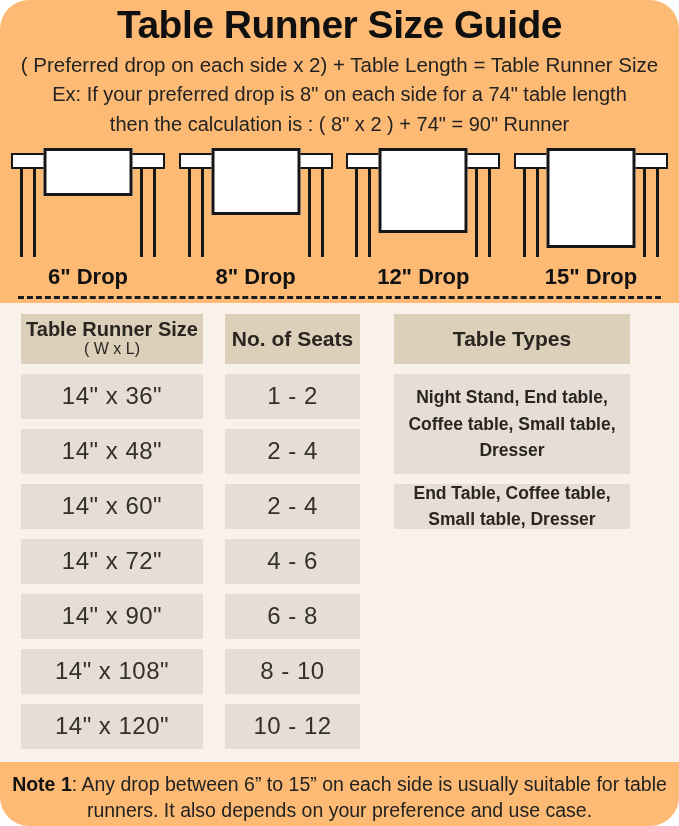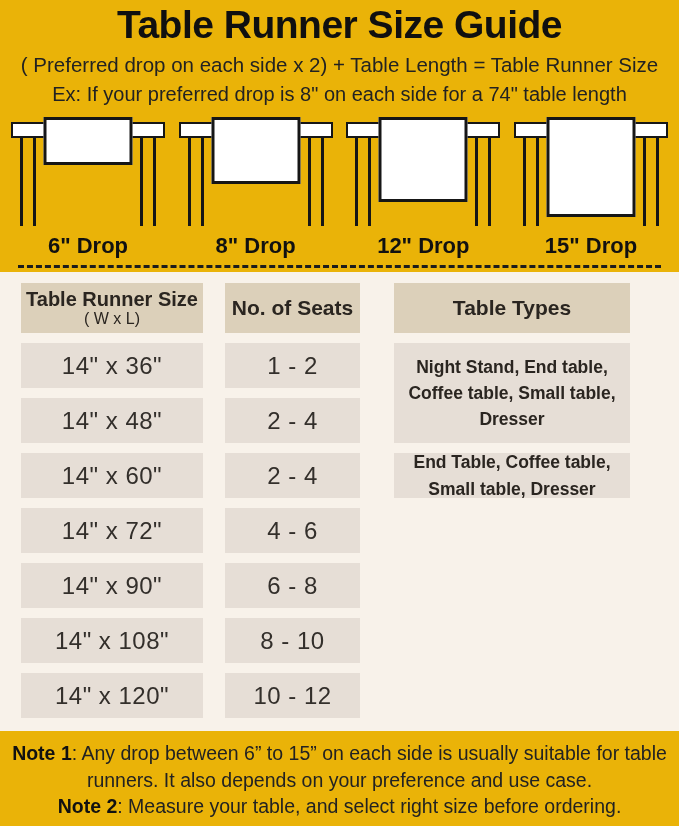--- a/index.html
+++ b/index.html
@@ -1,22 +1,23 @@
 <!DOCTYPE html>
 <html><head>
 <meta charset="utf-8">
 <style>
   html,body{margin:0;padding:0;background:#ffffff;}
   .page{
     position:relative;
     width:679px;height:826px;
-    background:#eab308;
+    background:#fdba74;
     font-family:"Liberation Sans","DejaVu Sans",sans-serif;
     color:#1e1e1e;
     overflow:hidden;
+    border-radius:29px;
   }
   
   .header{text-align:center;padding-top:3px;}
   .title{
     margin:0;font-size:39px;font-weight:bold;letter-spacing:-0.5px;
     color:#101010;line-height:1.15;
   }
   .formula{margin:5px 0 0 0;font-size:20.5px;color:#222;}
   .example{margin:4px 0 0 0;font-size:20px;line-height:1.32;color:#222;}
   
@@ -97,20 +98,21 @@
 </style>
 </head>
 <body>
 
 <div class="page">
 
   <div class="header">
     <h1 class="title">Table Runner Size Guide</h1>
     <p class="formula">( Preferred drop on each side x 2) + Table Length = Table Runner Size</p>
     <p class="example">Ex: If your preferred drop is 8" on each side for a 74" table length</p>
+    <p class="example">then the calculation is : ( 8" x 2 ) + 74" = 90" Runner</p>
   </div>
 
   <div class="figures">
 
     <div class="figure">
       <div class="drawing drop-6">
         <div class="leg left"></div>
         <div class="leg right"></div>
         <div class="tabletop"></div>
         <div class="runner"></div>

